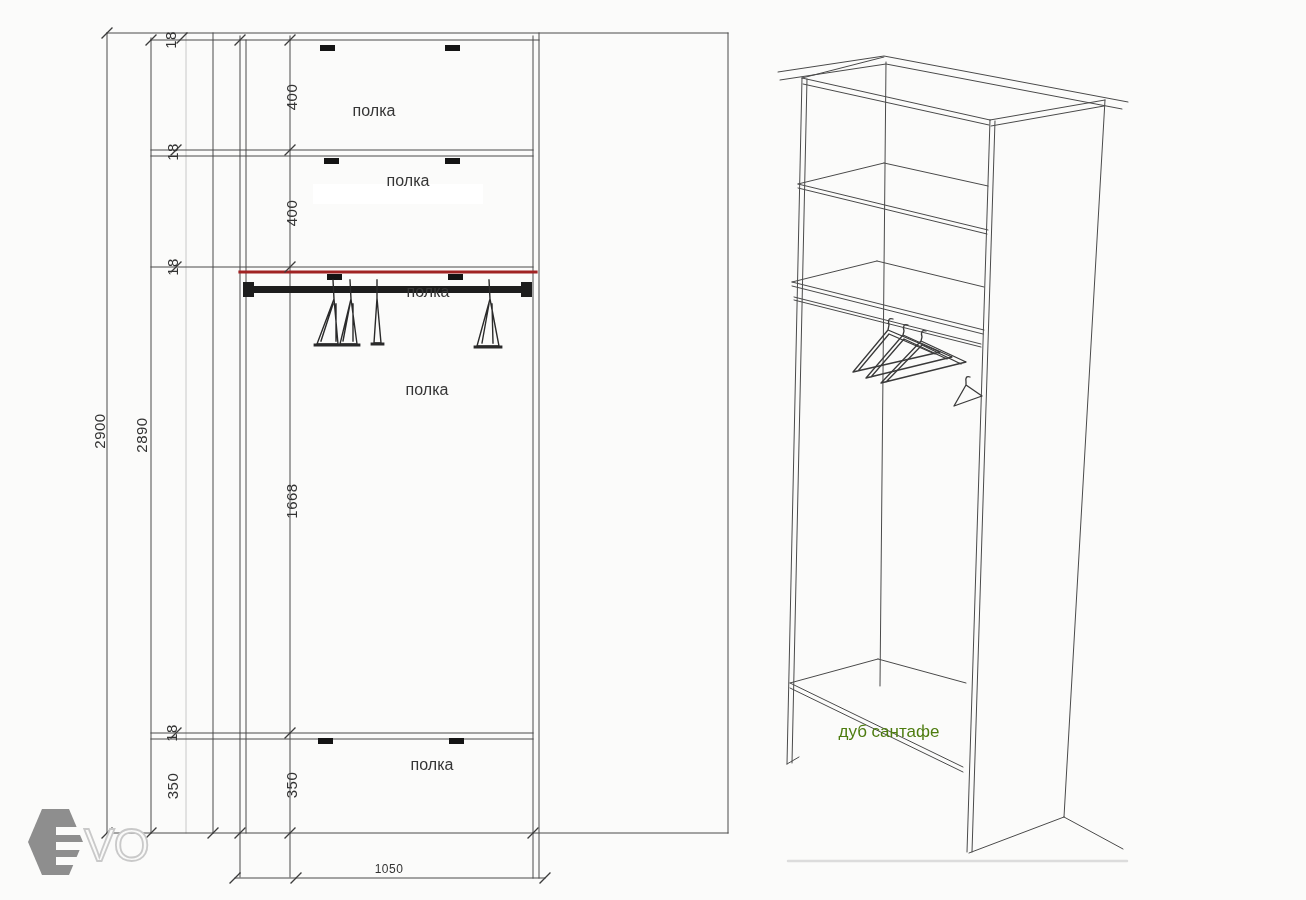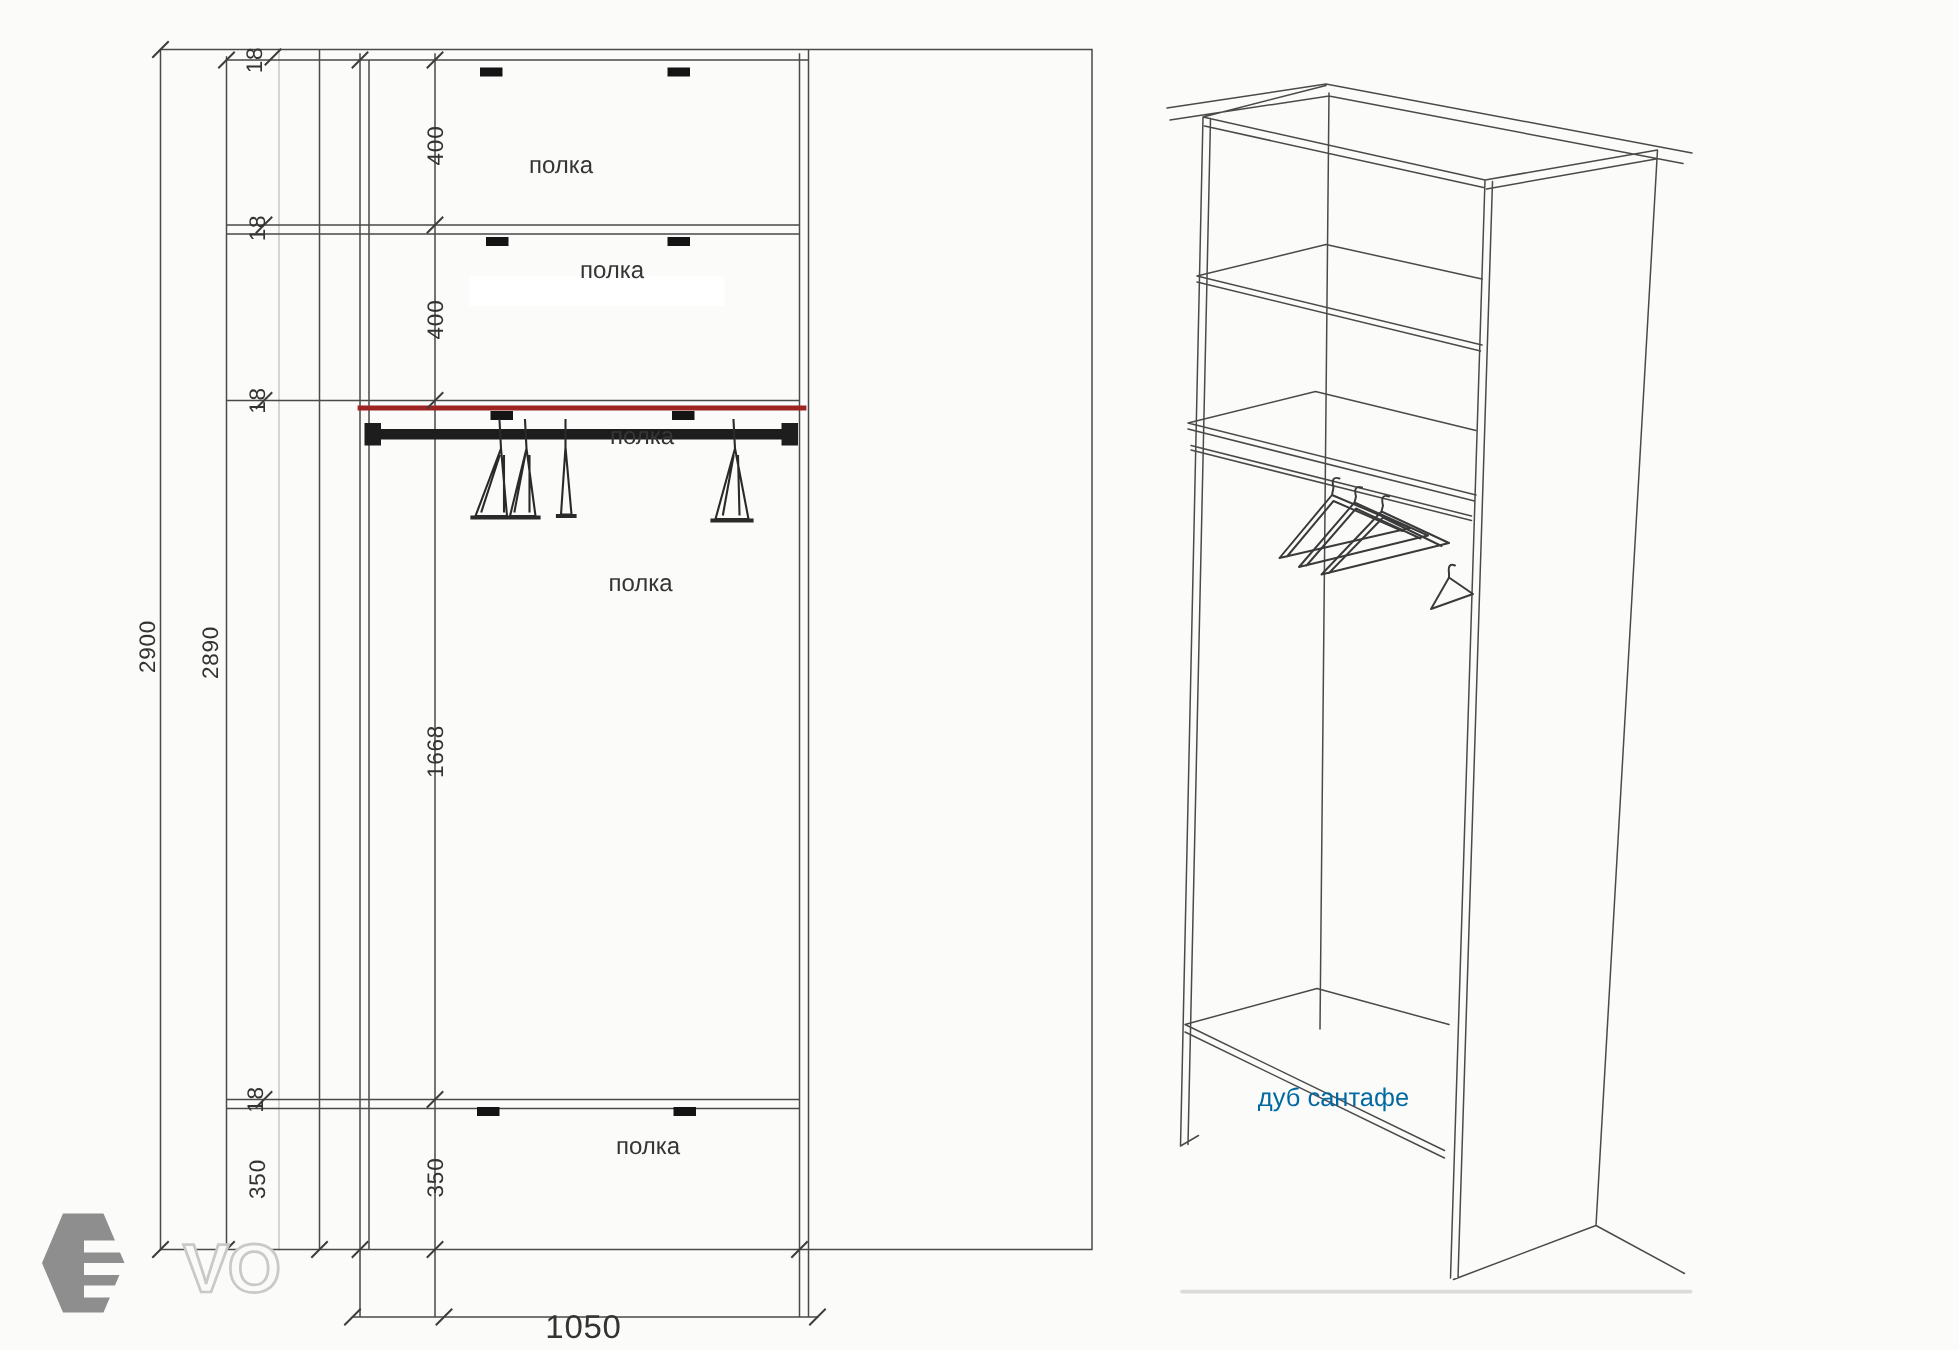--- a/index.html
+++ b/index.html
@@ -11,27 +11,27 @@
   .lbl{
     position:absolute;transform:translate(-50%,-50%);
     font-size:16px;color:#353535;white-space:nowrap;margin-top:44px;
   }
   .dim{
     position:absolute;transform:translate(-50%,-50%) rotate(-90deg);
     font-size:15px;color:#333333;white-space:nowrap;letter-spacing:.5px;
   }
   .dim-h{
     position:absolute;transform:translate(-50%,-50%);
-    font-size:22px;color:#333333;white-space:nowrap;letter-spacing:.5px;margin-top:16px;
+    font-size:12px;color:#333333;white-space:nowrap;letter-spacing:.5px;
   }
-  .material{font-size:17px;color:#0369a1;}
+  .material{font-size:17px;color:#4d7c0f;}
   .logo-text{
     position:absolute;left:84px;top:818px;
-    font-size:46px;font-weight:bold;letter-spacing:-1px;
-    color:#fafaf9;margin-left:38px;-webkit-text-stroke:1.8px #c9c9c9;
+    font-size:46px;font-weight:normal;letter-spacing:-1px;
+    color:#fafaf9;-webkit-text-stroke:1.8px #c9c9c9;
   }
 </style>
 </head>
 <body>
 
 <div class="canvas">
 
   <svg class="art" viewBox="0 0 1306 900">
 
     <g stroke="#4a4a4a" stroke-width="1" fill="none" stroke-linecap="square">

